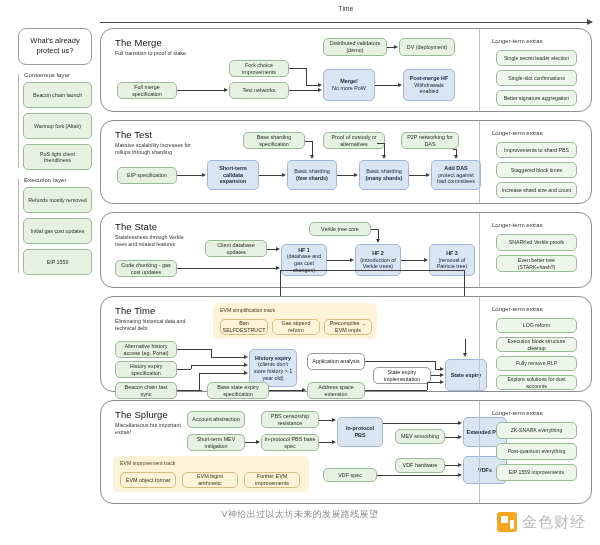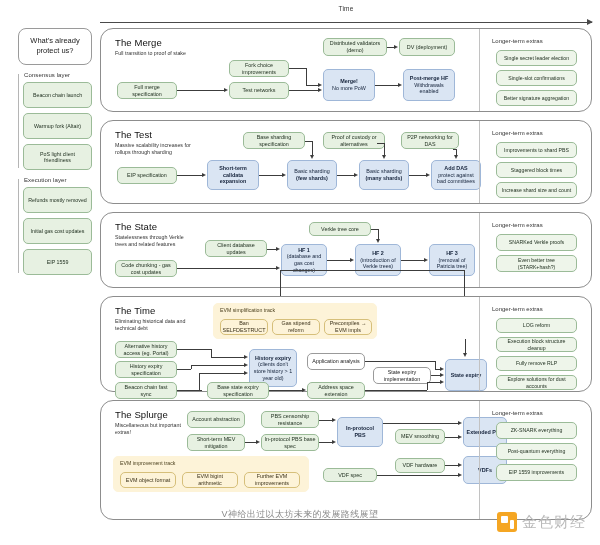--- a/index.html
+++ b/index.html
@@ -340,21 +340,21 @@
       <div class="ex-node" style="height:15px;">Fully remove RLP</div>
       <div class="ex-node" style="height:15px;">Explore solutions for dust accounts</div>
     </div>
   </div>
 </div>
 
 <div class="edge v" style="left:280px;top:270px;height:26px;"></div>
 <div class="edge h" style="left:280px;top:270px;width:184px;"></div>
 <div class="edge v" style="left:464px;top:270px;height:26px;"></div>
 
-<div class="phase" style="top:400px;height:120px;padding-left:20px;">
+<div class="phase" style="top:400px;height:104px;padding-left:20px;">
   <div class="phase-title">The Splurge</div>
   <div class="phase-sub">Miscellaneous but important extras!</div>
 
   <div class="node" style="left:86px;top:10px;width:58px;height:17px;">Account abstraction</div>
   <div class="node" style="left:160px;top:10px;width:58px;height:17px;">PBS censorship resistance</div>
   <div class="node" style="left:86px;top:33px;width:58px;height:17px;">Short-term MEV mitigation</div>
   <div class="node" style="left:160px;top:33px;width:58px;height:17px;">In-protocol PBS base spec</div>
   <div class="node blue" style="left:236px;top:16px;width:46px;height:30px;">In-protocol PBS</div>
   <div class="node" style="left:294px;top:28px;width:50px;height:15px;">MEV smoothing</div>
   <div class="node blue" style="left:362px;top:16px;width:44px;height:30px;">Extended PBS</div>

